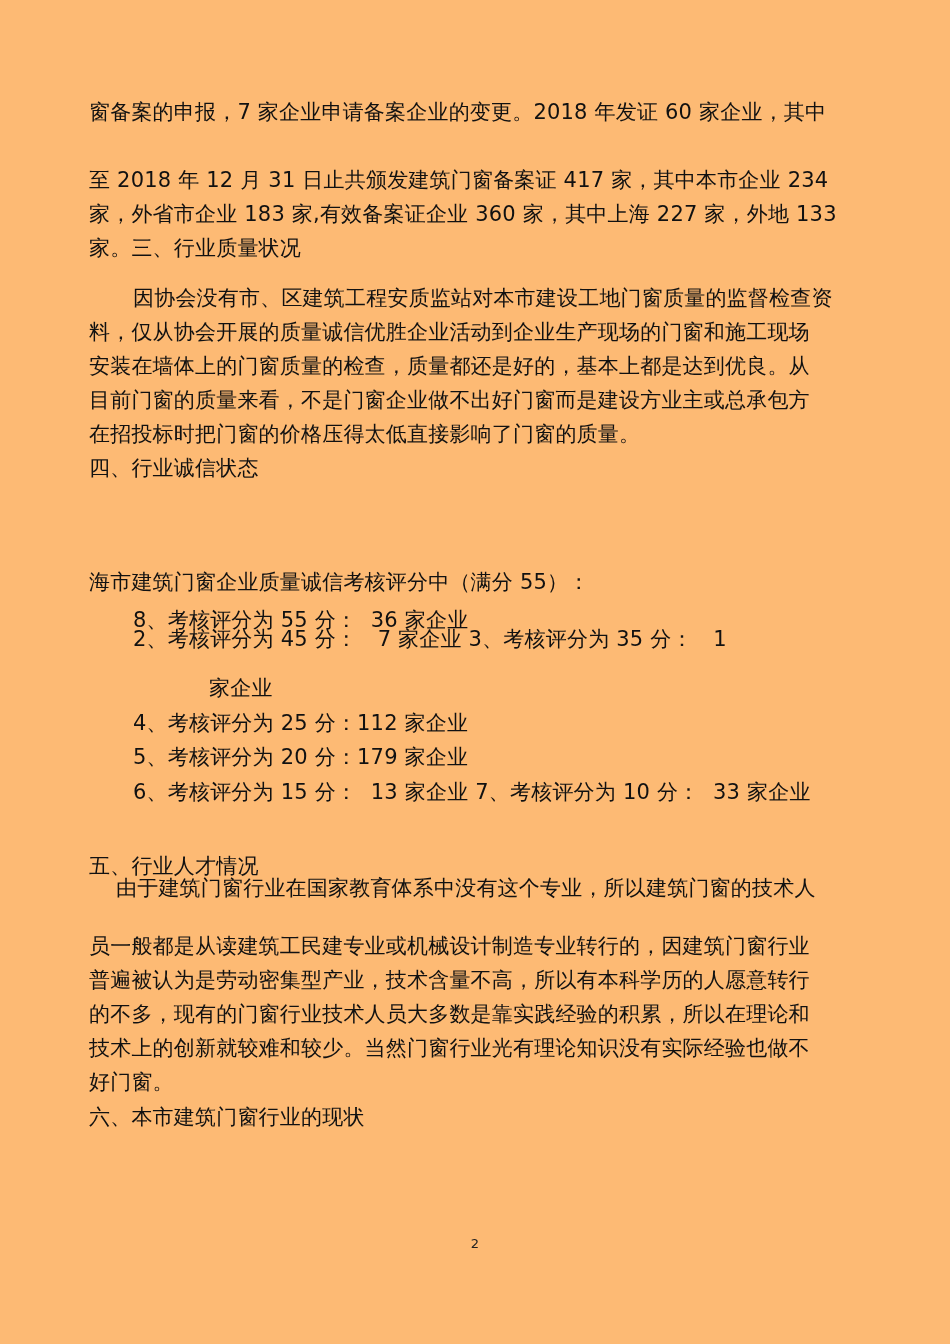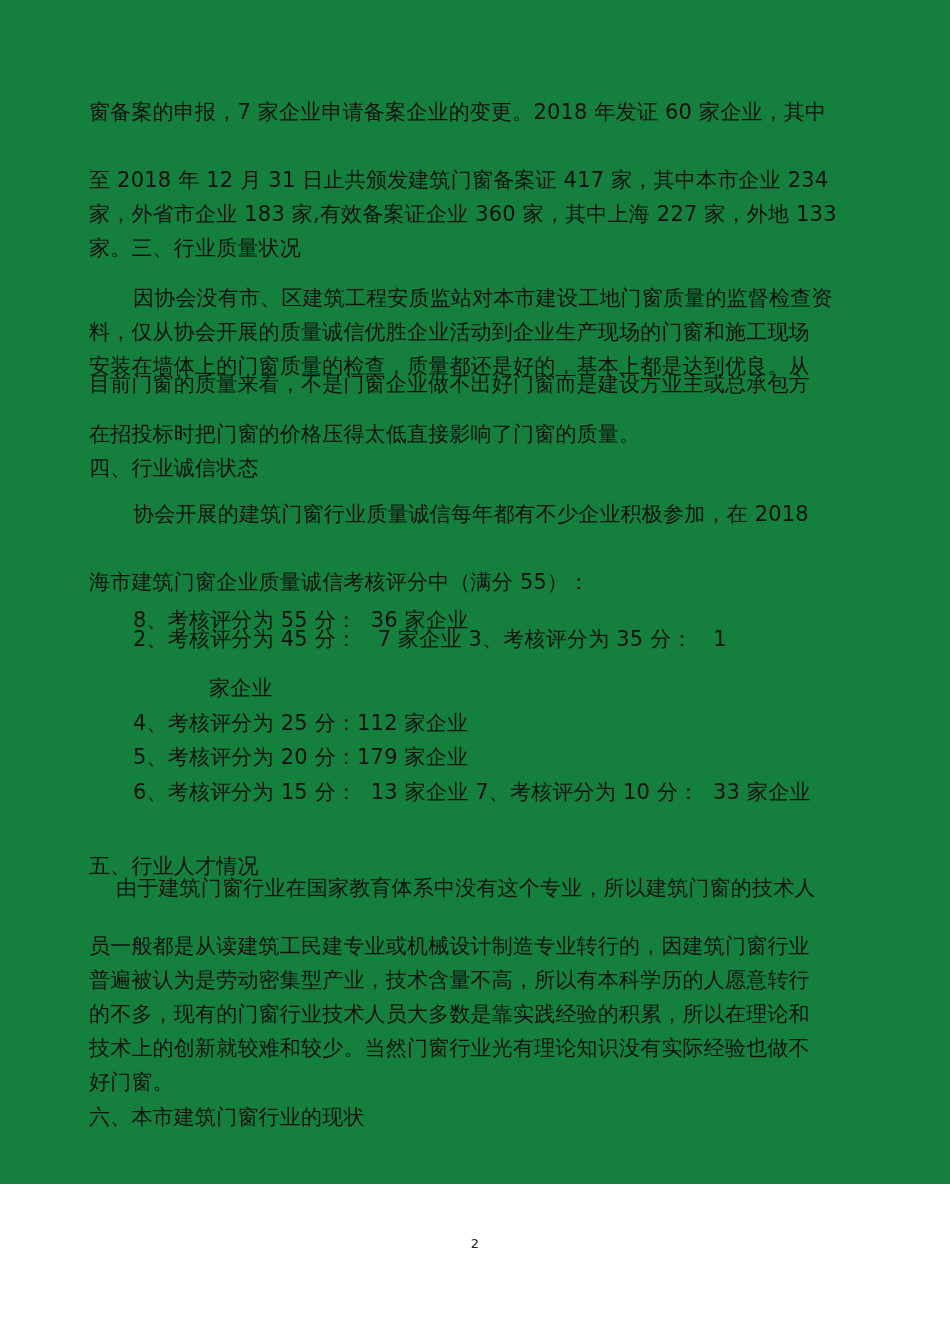--- a/index.html
+++ b/index.html
@@ -1,43 +1,42 @@
 <!DOCTYPE html>
 <html><head>
 <meta charset="utf-8">
 <style>
   html, body { margin: 0; padding: 0; background: #ffffff; }
   body { width: 950px; height: 1344px; position: relative; overflow: hidden;
          font-family: "DejaVu Sans", "Liberation Sans", sans-serif; color: #111111; }
-  .page { position: absolute; left: 0; top: 0; width: 950px; height: 1184px; background: #15803d; }
+  .page { position: absolute; left: 0; top: 0; width: 950px; height: 1344px; background: #fdba74; }
   .line { position: absolute; left: 89px; white-space: nowrap; font-size: 21px; line-height: 28px; letter-spacing: 0.2px; }
   .indent2 { left: 133px; }
   .indent-list { left: 133px; }
   .indent-list-cont { left: 169px; margin-left: 40px; }
   .indent1 { left: 116px; }
   .pagenum { position: absolute; left: 0; width: 950px; top: 1236px; text-align: center; font-size: 13px; color: #222; }
 </style>
 </head>
 <body>
 
 <div class="page">
 
   <div class="line" style="top:98px">窗备案的申报，7 家企业申请备案企业的变更。2018 年发证 60 家企业，其中</div>
   <div class="line" style="top:166px">至 2018 年 12 月 31 日止共颁发建筑门窗备案证 417 家，其中本市企业 234</div>
   <div class="line" style="top:200px">家，外省市企业 183 家,有效备案证企业 360 家，其中上海 227 家，外地 133</div>
   <div class="line" style="top:234px">家。三、行业质量状况</div>
 
   <div class="line indent2" style="top:284px">因协会没有市、区建筑工程安质监站对本市建设工地门窗质量的监督检查资</div>
   <div class="line" style="top:318px">料，仅从协会开展的质量诚信优胜企业活动到企业生产现场的门窗和施工现场</div>
   <div class="line" style="top:352px">安装在墙体上的门窗质量的检查，质量都还是好的，基本上都是达到优良。从</div>
-  <div class="line" style="top:370px">目前门窗的质量来看，不是门窗企业做不出好门窗而是建设方业主或总承包方</div>
+  <div class="line" style="top:386px">目前门窗的质量来看，不是门窗企业做不出好门窗而是建设方业主或总承包方</div>
   <div class="line" style="top:420px">在招投标时把门窗的价格压得太低直接影响了门窗的质量。</div>
 
   <div class="line" style="top:454px">四、行业诚信状态</div>
-  <div class="line indent2" style="top:500px">协会开展的建筑门窗行业质量诚信每年都有不少企业积极参加，在 2018</div>
   <div class="line" style="top:568px">海市建筑门窗企业质量诚信考核评分中（满分 55）：</div>
 
   <div class="line indent-list" style="top:606px; white-space:pre">8、考核评分为 55 分：  36 家企业</div>
   <div class="line indent-list" style="top:625px; white-space:pre">2、考核评分为 45 分：   7 家企业 3、考核评分为 35 分：   1</div>
   <div class="line indent-list-cont" style="top:674px">家企业</div>
   <div class="line indent-list" style="top:709px; white-space:pre">4、考核评分为 25 分：112 家企业</div>
   <div class="line indent-list" style="top:743px; white-space:pre">5、考核评分为 20 分：179 家企业</div>
   <div class="line indent-list" style="top:778px; white-space:pre">6、考核评分为 15 分：  13 家企业 7、考核评分为 10 分：  33 家企业</div>
 
   <div class="line" style="top:852px">五、行业人才情况</div>

